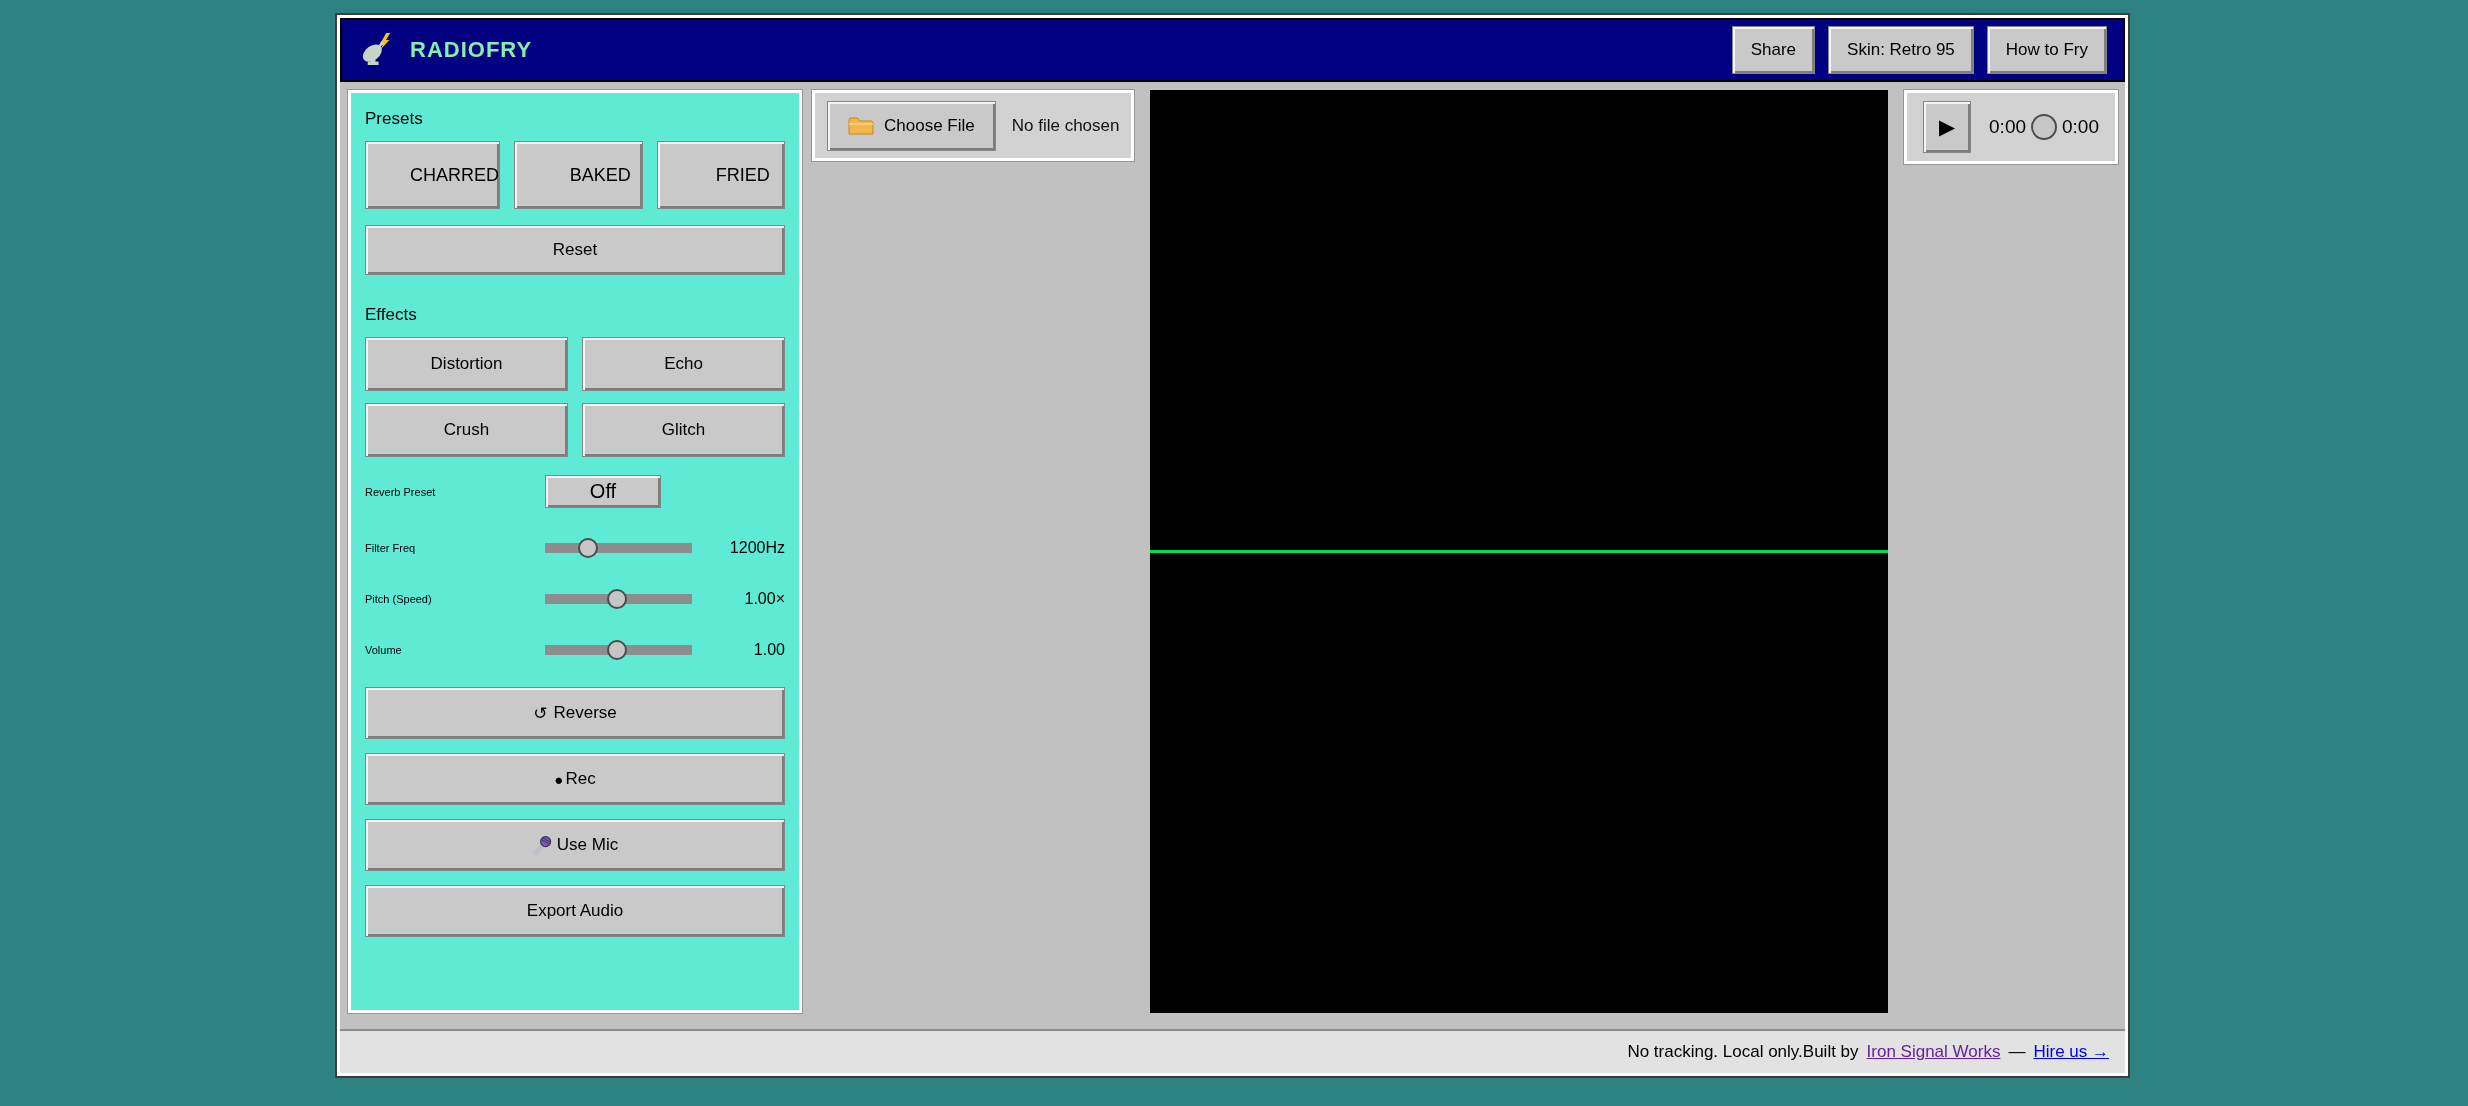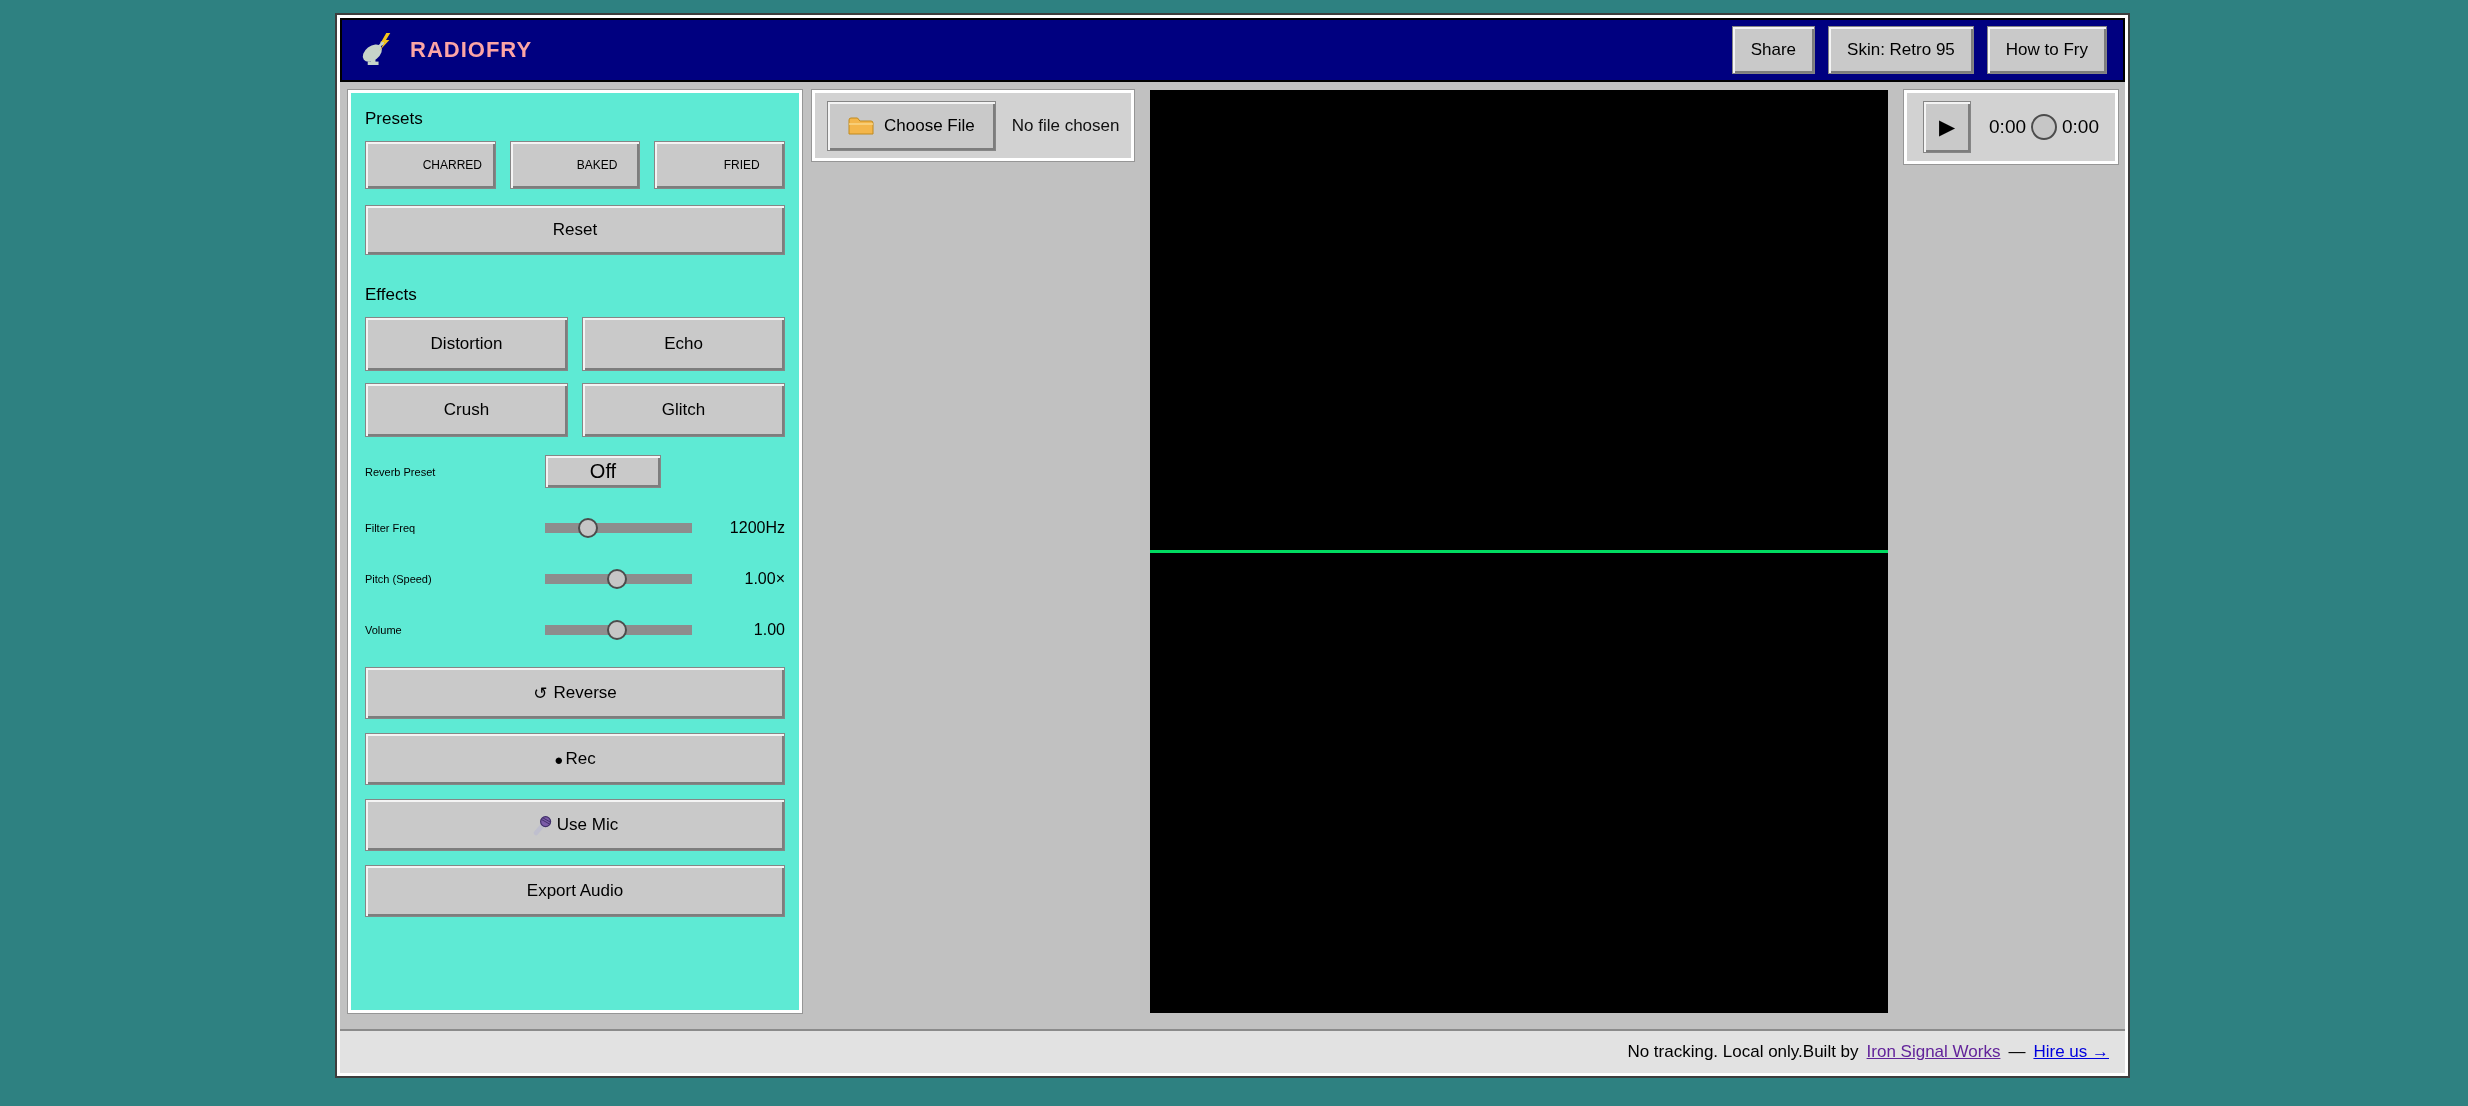--- a/index.html
+++ b/index.html
@@ -17,41 +17,41 @@
     border:2px solid #3d3d3d;
     box-shadow: inset 0 0 0 3px #ffffff;
     padding:3px;
     display:flex; flex-direction:column;
   }
   
   .titlebar {
     flex:none; height:64px; background:#000080; border:2px solid #000;
     display:flex; align-items:center; padding:0 16px; gap:14px;
   }
-  .app-title { color:#fca5a5; font-size:22px; font-weight:bold; letter-spacing:1px; }
+  .app-title { color:#86efac; font-size:22px; font-weight:bold; letter-spacing:1px; }
   .tb-buttons { margin-left:auto; display:flex; gap:13px; }
   
   .btn {
     background:#c9c9c9;
     border:1px solid #868686;
     box-shadow: inset 2px 2px 0 #f4f4f4, inset -2px -2px 0 #7d7d7d;
     display:flex; align-items:center; justify-content:center;
     color:#000; cursor:pointer; user-select:none; white-space:nowrap;
   }
   .tb-btn { height:48px; padding:0 18px; font-size:17px; }
   
   .window-body { flex:1; min-height:0; display:flex; gap:10px; padding:8px 7px 16px 8px; }
   .panel3d { background:#d6d6d6; border:3px solid #fff; outline:1px solid #969696; }
   .sidebar {
     flex:none; width:454px; background:#5eead4;
     padding:16px 14px; display:flex; flex-direction:column;
   }
   .section-label { font-size:17px; margin-bottom:12px; }
   .preset-grid { display:grid; grid-template-columns:repeat(3,1fr); gap:14px; }
-  .preset-grid .btn { height:48px; font-size:12px;padding-left:44px; }
+  .preset-grid .btn { height:68px; font-size:18px;padding-left:44px; }
   .reset-btn { height:50px; margin-top:16px; font-size:17px; }
   .effects-label { margin-top:30px; }
   .fx-grid { display:grid; grid-template-columns:1fr 1fr; gap:12px 14px; }
   .fx-grid .btn { height:54px; font-size:17px; }
   .ctl-row { display:grid; grid-template-columns:180px 147px 1fr; align-items:center; }
   .reverb-row { margin-top:18px; }
   .reverb-row .btn { height:33px; width:116px; font-size:20px; }
   .ctl-label { font-size:11px; }
   .ctl-value { font-size:16px; justify-self:end; }
   .slider-row { margin-top:29px; }

